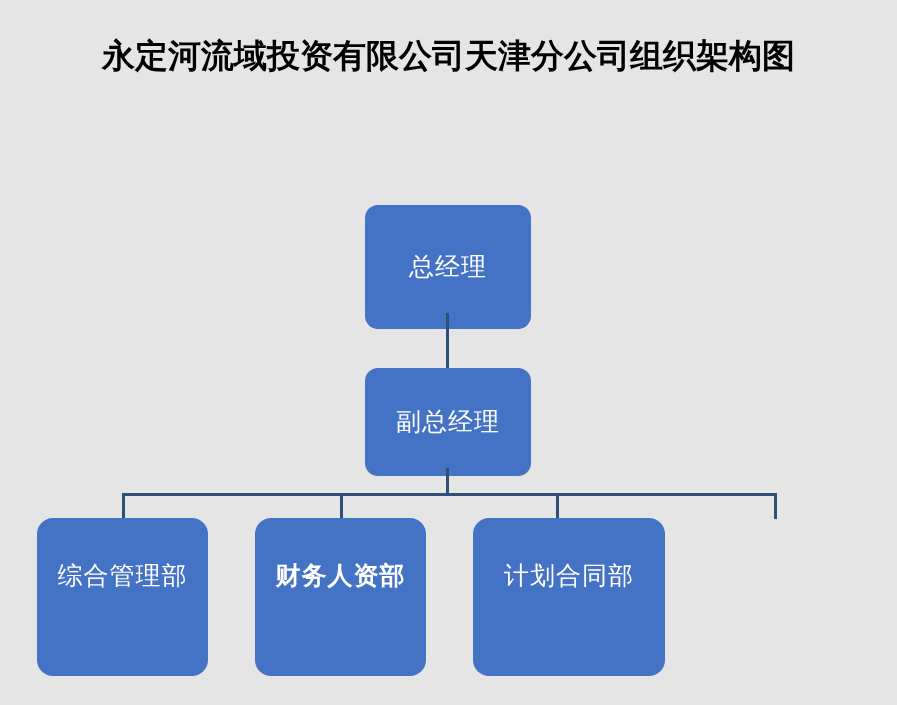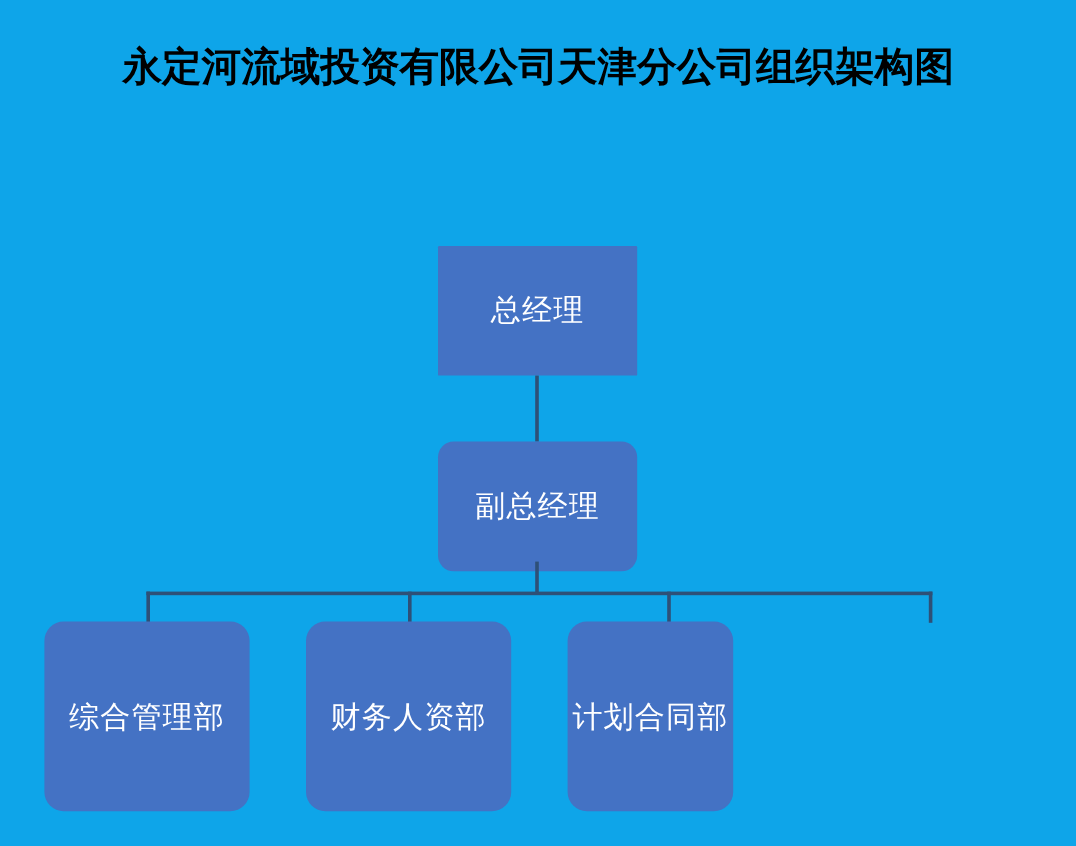--- a/index.html
+++ b/index.html
@@ -7,21 +7,21 @@
     padding: 0;
     background: #ffffff;
   }
   body {
     font-family: "Liberation Sans", sans-serif;
   }
   #canvas {
     position: relative;
     width: 897px;
     height: 705px;
-    background: #0ea5e9;
+    background: #e5e5e5;
     overflow: hidden;
   }
 
   
   #chart-title {
     position: absolute;
     left: 0;
     top: 33px;
     width: 897px;
     text-align: center;
@@ -48,40 +48,40 @@
     font-size: 25px;
     line-height: 1.1;
     letter-spacing: 1px;
     white-space: nowrap;
     user-select: none;
   }
   .node.level1 {
     left: 365px;
     top: 205px;
     width: 166px;
-    height: 108px;
-    border-radius: 1px;
+    height: 124px;
+    border-radius: 13px;
   }
   .node.level2 {
     left: 365px;
     top: 368px;
     width: 166px;
     height: 108px;
     border-radius: 13px;
   }
   .node.leaf {
     top: 518px;
     height: 158px;
     border-radius: 16px;
     align-items: flex-start;
-    padding-top: 66px;
+    padding-top: 44px;
   }
   .node.leaf.n0 { left: 37px;  width: 171px; }
-  .node.leaf.n1 { left: 255px; width: 171px; }
-  .node.leaf.n2 { left: 473px; width: 138px; }
+  .node.leaf.n1 { left: 255px; width: 171px; font-weight: bold; }
+  .node.leaf.n2 { left: 473px; width: 192px; }
   .node.leaf.n3 { left: 691px; width: 165px; }
 
   
   .conn {
     position: absolute;
     background: #2E5077;
   }
   
   #conn-v-gm-dgm {
     left: 446px;

